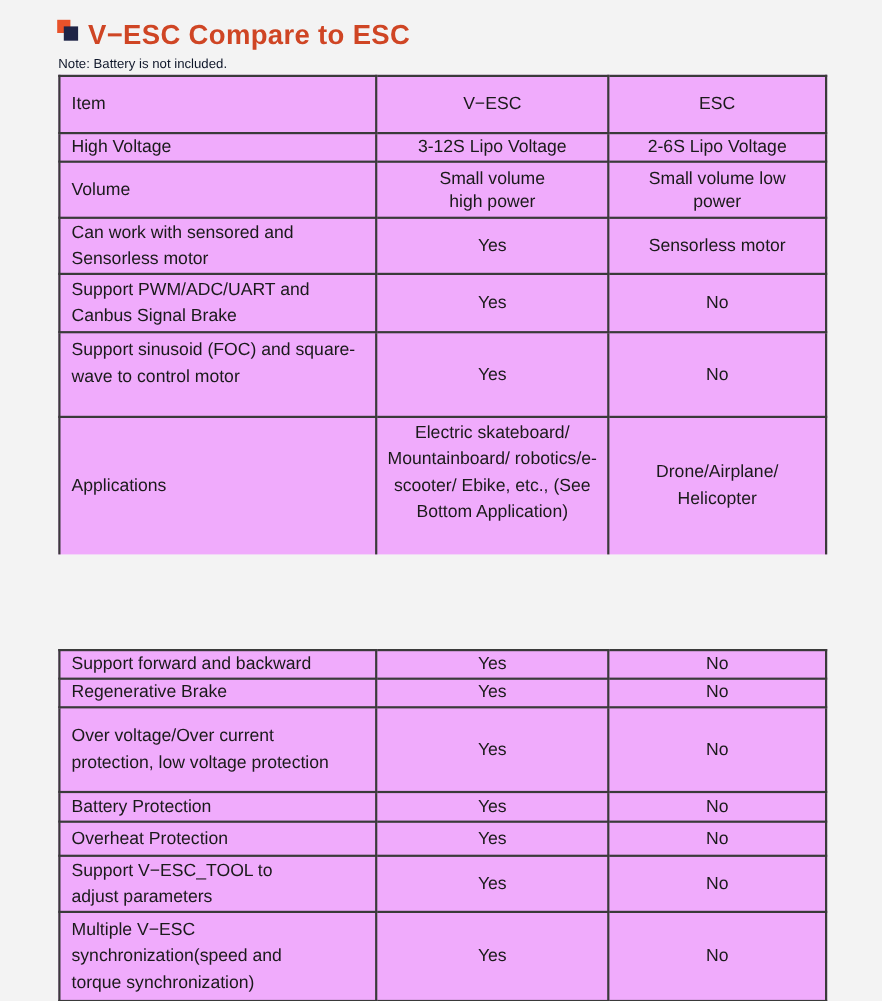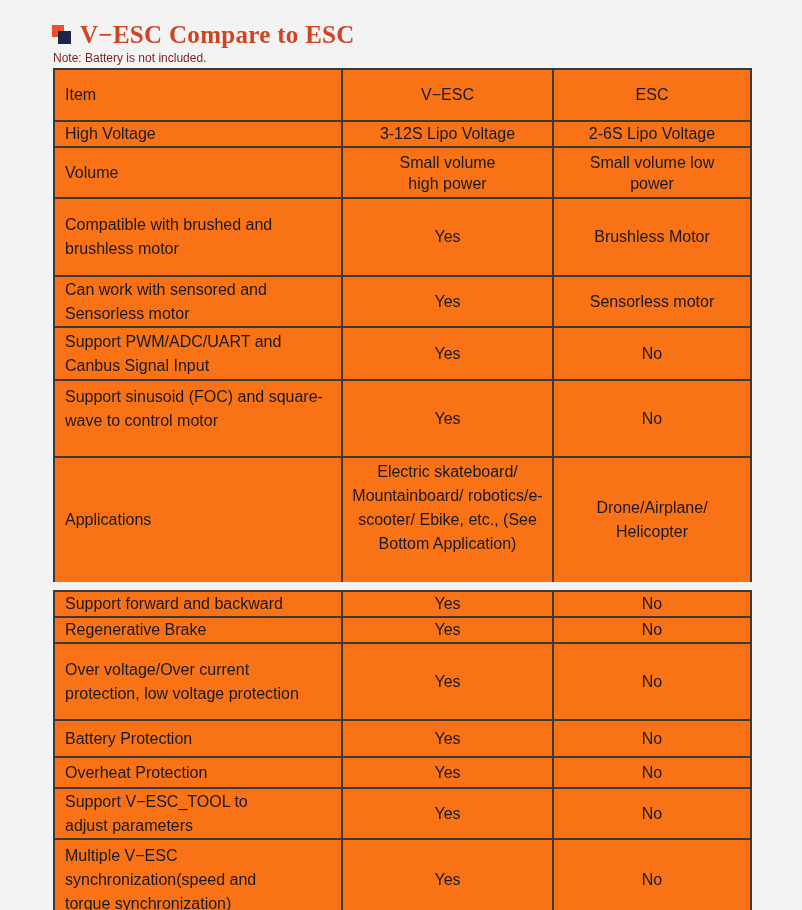--- a/index.html
+++ b/index.html
@@ -14,22 +14,20 @@
       overflow: hidden;
       font-family: "Liberation Sans", "DejaVu Sans", sans-serif;
       color: #1a1a1a;
     }
     .title-row {
       position: absolute;
       left: 52px;
       top: 18px;
       height: 34px;
       display: flex;
-      align-items: center;
-      font-family: Liberation Serif, serif;
     }
     .logo {
       position: relative;
       width: 22px;
       height: 20px;
       margin-right: 6px;
     }
     .logo .sq1 {
       position: absolute;
       left: 0;
@@ -50,28 +48,28 @@
       font-size: 25px;
       font-weight: bold;
       color: #cf4524;
       letter-spacing: 0.3px;
     }
     .note {
       position: absolute;
       left: 53px;
       top: 51px;
       font-size: 12px;
-      color: #7f1d1d;
+      color: #0f172a;
     }
     table.cmp {
       position: absolute;
       left: 53px;
       border-collapse: collapse;
       table-layout: fixed;
-      background: #f97316;
+      background: #f0abfc;
     }
     table.cmp td {
       border: 2px solid #3a3a3a;
       font-size: 16px;
       line-height: 24px;
       padding: 0 10px;
       vertical-align: middle;
       color: #1a1a1a;
     }
     table.cmp td.item { text-align: left; }
@@ -111,32 +109,27 @@
   <tr style="height:25px">
     <td class="item">High Voltage</td>
     <td class="val">3-12S Lipo Voltage</td>
     <td class="val">2-6S Lipo Voltage</td>
   </tr>
   <tr style="height:51px">
     <td class="item">Volume</td>
     <td class="val" style="padding:0 46px;line-height:21px">Small volume high power</td>
     <td class="val" style="padding:0 20px;line-height:21px">Small volume low power</td>
   </tr>
-  <tr style="height:78px">
-    <td class="item lh-wide">Compatible with brushed and brushless motor</td>
-    <td class="val">Yes</td>
-    <td class="val">Brushless Motor</td>
-  </tr>
   <tr style="height:51px">
     <td class="item">Can work with sensored and Sensorless motor</td>
     <td class="val">Yes</td>
     <td class="val">Sensorless motor</td>
   </tr>
   <tr style="height:53px">
-    <td class="item">Support PWM/ADC/UART and Canbus Signal Input</td>
+    <td class="item">Support PWM/ADC/UART and Canbus Signal Brake</td>
     <td class="val">Yes</td>
     <td class="val">No</td>
   </tr>
   <tr style="height:77px">
     <td class="item" style="vertical-align:top;padding-top:4px">Support sinusoid (FOC) and square-wave to control motor</td>
     <td class="val">Yes</td>
     <td class="val">No</td>
   </tr>
   <tr style="height:125px">
     <td class="item">Applications</td>
@@ -161,21 +154,21 @@
   <tr style="height:26px">
     <td class="item">Regenerative Brake</td>
     <td class="val">Yes</td>
     <td class="val">No</td>
   </tr>
   <tr style="height:77px">
     <td class="item" style="padding-right:40px">Over voltage/Over current protection, low voltage protection</td>
     <td class="val">Yes</td>
     <td class="val">No</td>
   </tr>
-  <tr style="height:37px">
+  <tr style="height:27px">
     <td class="item">Battery Protection</td>
     <td class="val">Yes</td>
     <td class="val">No</td>
   </tr>
   <tr style="height:31px">
     <td class="item">Overheat Protection</td>
     <td class="val">Yes</td>
     <td class="val">No</td>
   </tr>
   <tr style="height:51px">

